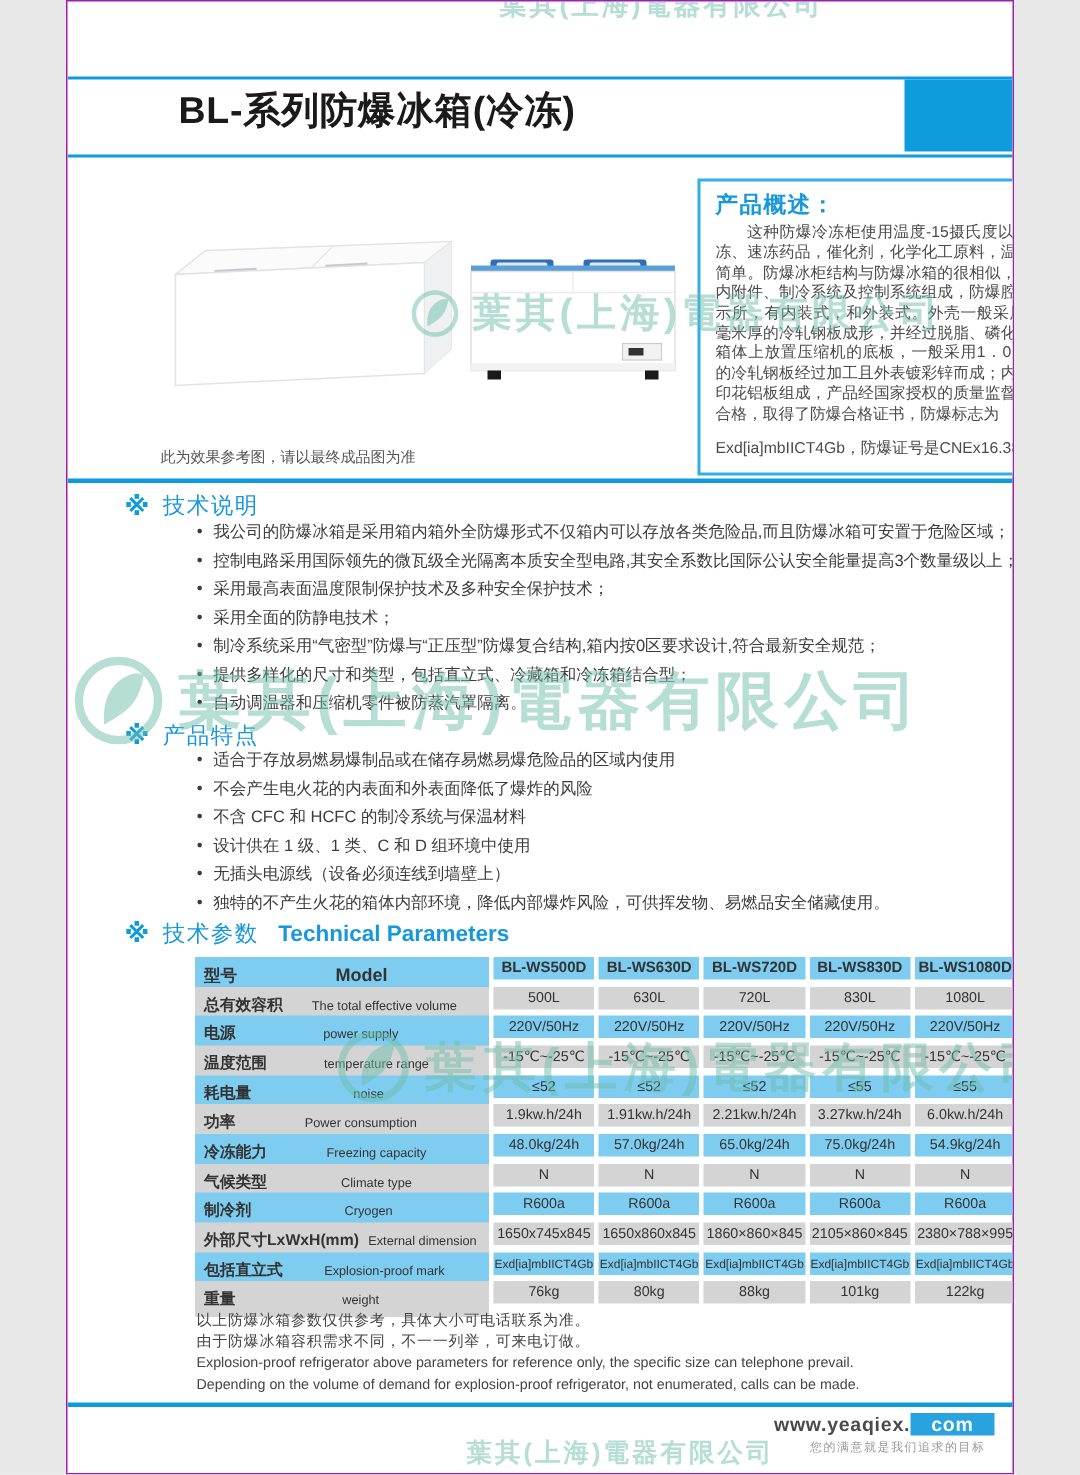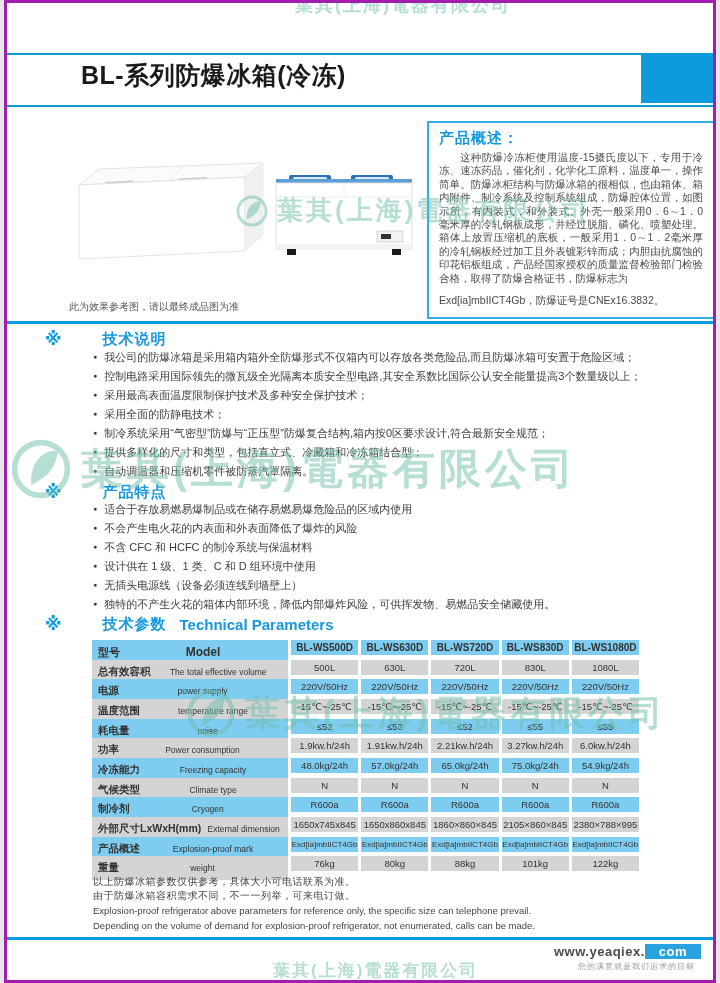--- a/index.html
+++ b/index.html
@@ -1,18 +1,18 @@
 <!DOCTYPE html>
 <html><head>
 <meta charset="utf-8">
 <style>
   html,body { margin:0; padding:0; background:#e8e8e8; }
   .page {
-    position:relative; width:712px; height:983px; margin:0 auto;
-    background:#ffffff; border:3px solid #a21caf; box-sizing:border-box;
+    position:relative; width:632px; height:983px; margin:0 auto;
+    background:#ffffff; border:1px solid #a21caf; box-sizing:border-box;
     overflow:hidden;
     font-family:"Liberation Sans","DejaVu Sans",sans-serif;
     --accent:#0d9bdb; --table-blue:#7ecdf0; --table-gray:#d4d4d4; --wm:rgba(110,190,172,0.50);
   }
   
   .header-band { position:absolute; left:0; top:50px; width:720px; height:50px;
     border-top:2px solid var(--accent); border-bottom:2px solid var(--accent); box-sizing:content-box; }
   .header-block { position:absolute; right:0; top:52px; width:72px; height:48px; background:var(--accent); }
   .title-cn { position:absolute; left:74px; top:56px; font-size:25px; font-weight:bold; color:#1a1a1a; letter-spacing:0.5px; }
   .title-en { position:absolute; left:75px; top:86px; font-size:12.5px; font-weight:bold; color:#222; }
@@ -23,21 +23,21 @@
   .img-caption { position:absolute; left:62px; top:297px; font-size:10px; color:#555; }
   .overview { position:absolute; left:420px; top:118px; width:288px; height:198px;
     border:2px solid #30aee5; box-sizing:border-box; padding:6px 10px 0 10px; background:#fff; }
   .ov-title { color:#1898dc; font-weight:bold; font-size:15px; letter-spacing:1px; }
   .ov-body { font-size:10.5px; color:#4a4a4a; line-height:13.4px; text-align:justify; text-indent:2em; margin-top:3px; }
   .ov-cert { font-size:10.5px; color:#4a4a4a; margin-top:9px; }
   .divider { position:absolute; left:0; top:318px; width:720px; height:3px; background:var(--accent); }
   
   .sec-row { position:absolute; display:flex; align-items:center; gap:9px; }
   .sec-icon { color:var(--accent); font-size:17px; font-weight:bold; line-height:1; }
-  .sec-title { color:#1898dc; font-size:15px; font-weight:bold; letter-spacing:1px;margin-left:32px; }
+  .sec-title { color:#1898dc; font-size:15px; font-weight:normal; letter-spacing:1px; }
   .sec-title-en { color:#1898dc; font-size:15px; font-weight:bold; margin-left:4px; }
   ul.bullets { position:absolute; margin:0; padding:0; list-style:none; width:610px; }
   ul.bullets li { font-size:11px; color:#3c3c3c; line-height:12px; margin-bottom:7px; white-space:nowrap; }
   ul.bullets li::before { content:"●"; font-size:7px; vertical-align:2px; margin-right:7px; color:#3c3c3c; }
   #tech-list { left:86px; top:348px; }
   #feature-list { left:86px; top:500px; }
   
   .param-table { position:absolute; left:85px; top:637px; width:547px; height:250px; }
   .t-row { position:absolute; left:0; width:547px; height:15px; display:flex; gap:3px; }
   .row-blue > div { background:var(--table-blue); }
@@ -277,21 +277,21 @@
           <span class="lab-en">External dimension</span>
         </div>
         <div class="cell val-cell">1650x745x845</div>
         <div class="cell val-cell">1650x860x845</div>
         <div class="cell val-cell">1860×860×845</div>
         <div class="cell val-cell">2105×860×845</div>
         <div class="cell val-cell">2380×788×995</div>
       </div>
       <div class="t-row row-blue" style="top: 197px;">
         <div class="cell label-cell">
-          <span class="lab-cn">产品概述</span>
+          <span class="lab-cn">包括直立式</span>
           <span class="lab-en">Explosion-proof mark</span>
         </div>
         <div class="cell val-cell small">Exd[ia]mbIICT4Gb</div>
         <div class="cell val-cell small">Exd[ia]mbIICT4Gb</div>
         <div class="cell val-cell small">Exd[ia]mbIICT4Gb</div>
         <div class="cell val-cell small">Exd[ia]mbIICT4Gb</div>
         <div class="cell val-cell small">Exd[ia]mbIICT4Gb</div>
       </div>
       <div class="t-row row-gray" style="top: 216px;">
         <div class="cell label-cell">

